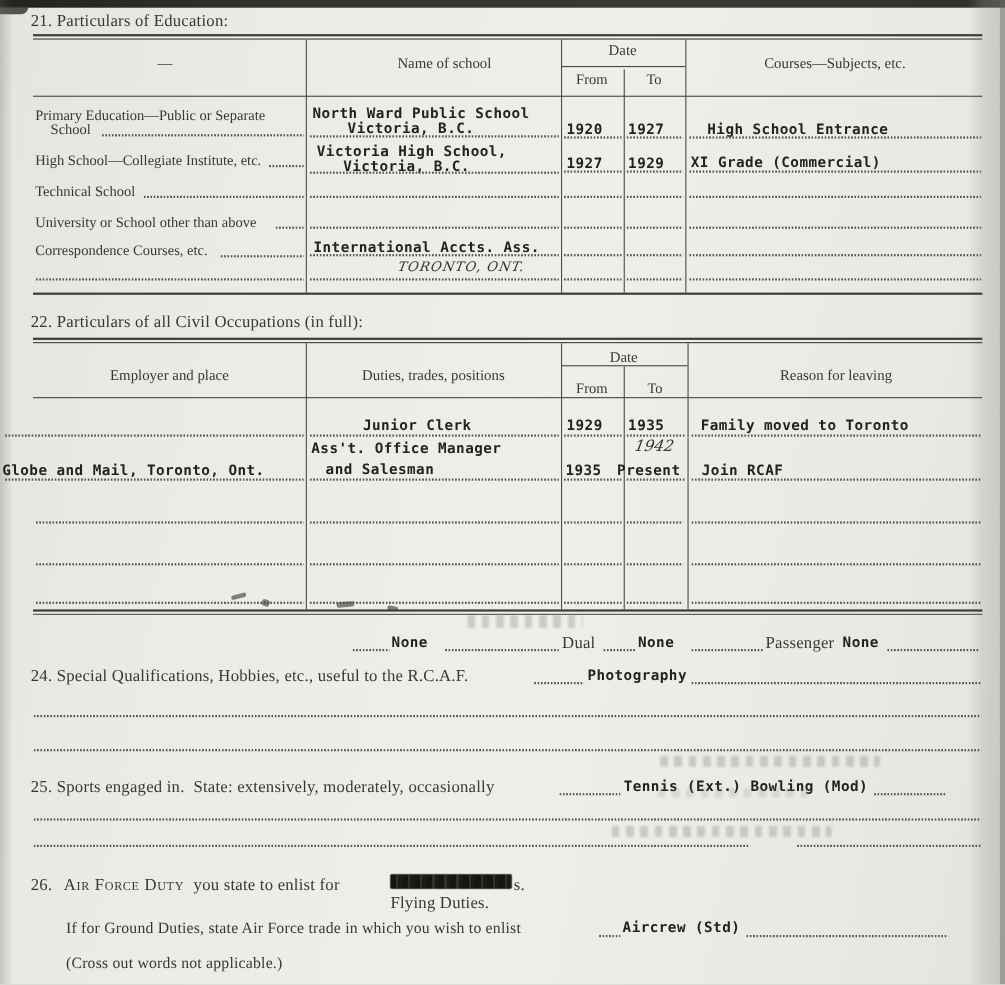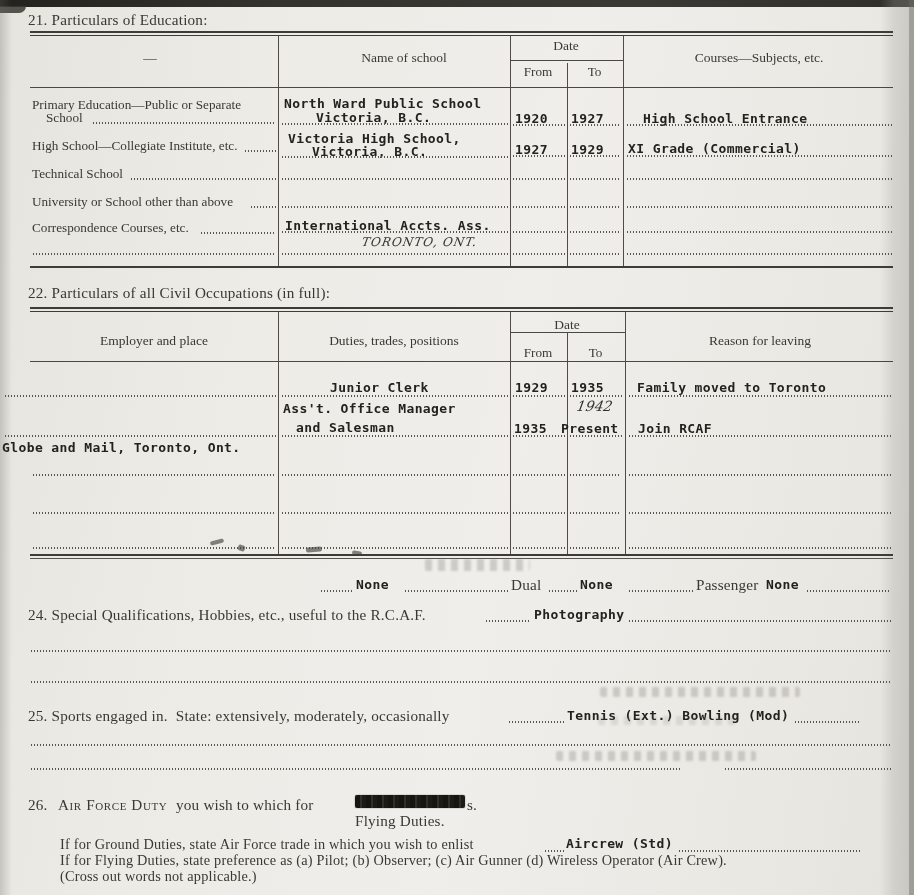--- a/index.html
+++ b/index.html
@@ -130,21 +130,21 @@
   <div class="p m" style="left:515px;top:380px;">1929</div>
   <div class="p dot" style="left:512px;top:395px;width:53px;"></div>
   <div class="p m" style="left:571px;top:380px;">1935</div>
   <div class="p dot" style="left:569px;top:395px;width:54px;"></div>
   <div class="p m" style="left:637px;top:380px;">Family moved to Toronto</div>
   <div class="p dot" style="left:628px;top:395px;width:264px;"></div>
 
   <div class="p m" style="left:283px;top:401px;">Ass't. Office Manager</div>
   <div class="p hw" style="left:577px;top:398px;font-size:14px;">1942</div>
 
-  <div class="p m" style="left:2px;top:440px;">Globe and Mail, Toronto, Ont.</div>
+  <div class="p m" style="left:2px;top:421px;">Globe and Mail, Toronto, Ont.</div>
   <div class="p dot" style="left:4px;top:435px;width:272px;"></div>
   <div class="p m" style="left:296px;top:420px;">and Salesman</div>
   <div class="p dot" style="left:281px;top:435px;width:227px;"></div>
   <div class="p m" style="left:514px;top:421px;">1935</div>
   <div class="p dot" style="left:512px;top:435px;width:53px;"></div>
   <div class="p m" style="left:561px;top:421px;">Present</div>
   <div class="p dot" style="left:569px;top:435px;width:54px;"></div>
   <div class="p m" style="left:638px;top:421px;">Join RCAF</div>
   <div class="p dot" style="left:628px;top:435px;width:264px;"></div>
 
@@ -198,25 +198,24 @@
   <div class="p dot" style="left:794px;top:721px;width:66px;"></div>
   <div class="p smear" style="left:598px;top:716px;width:140px;height:9px;opacity:.25;"></div>
 
   <div class="p dot" style="left:30px;top:744px;width:862px;"></div>
   <div class="p smear" style="left:556px;top:751px;width:200px;height:10px;"></div>
   <div class="p dot" style="left:30px;top:768px;width:652px;"></div>
   <div class="p dot" style="left:724px;top:768px;width:168px;"></div>
 
   <div class="p t s15" style="left:28px;top:796px;">26.</div>
   <div class="p t s15 sc" style="left:58px;top:796px;">Air Force Duty</div>
-  <div class="p t s15" style="left:176px;top:796px;">you wish to which for</div>
+  <div class="p t s15" style="left:176px;top:796px;">you state to enlist for</div>
   <div class="p blackout" style="left:355px;top:795px;width:110px;height:13px;"></div>
   <div class="p t s15" style="left:467px;top:796px;">s.</div>
   <div class="p t s15" style="left:355px;top:812px;">Flying Duties.</div>
 
   <div class="p t s14" style="left:60px;top:836px;">If for Ground Duties, state Air Force trade in which you wish to enlist</div>
   <div class="p dot" style="left:544px;top:850px;width:20px;"></div>
   <div class="p m" style="left:566px;top:836px;">Aircrew (Std)</div>
   <div class="p dot" style="left:678px;top:850px;width:184px;"></div>
-  <div class="p t s14" style="left:60px;top:852px;">If for Flying Duties, state preference as (a) Pilot; (b) Observer; (c) Air Gunner (d) Wireless Operator (Air Crew).</div>
   <div class="p t s14" style="left:60px;top:868px;">(Cross out words not applicable.)</div>
 
 </div>
 
 </body></html>

